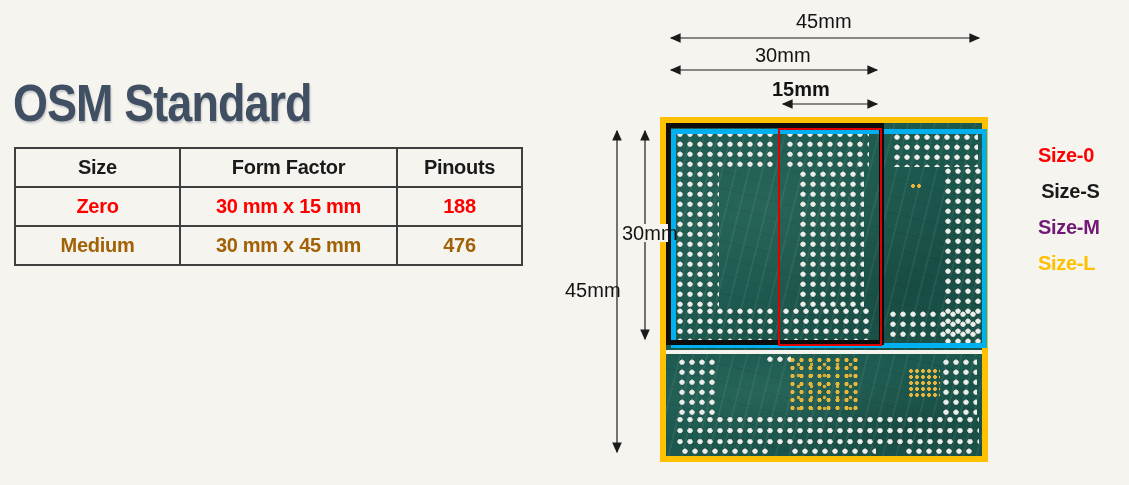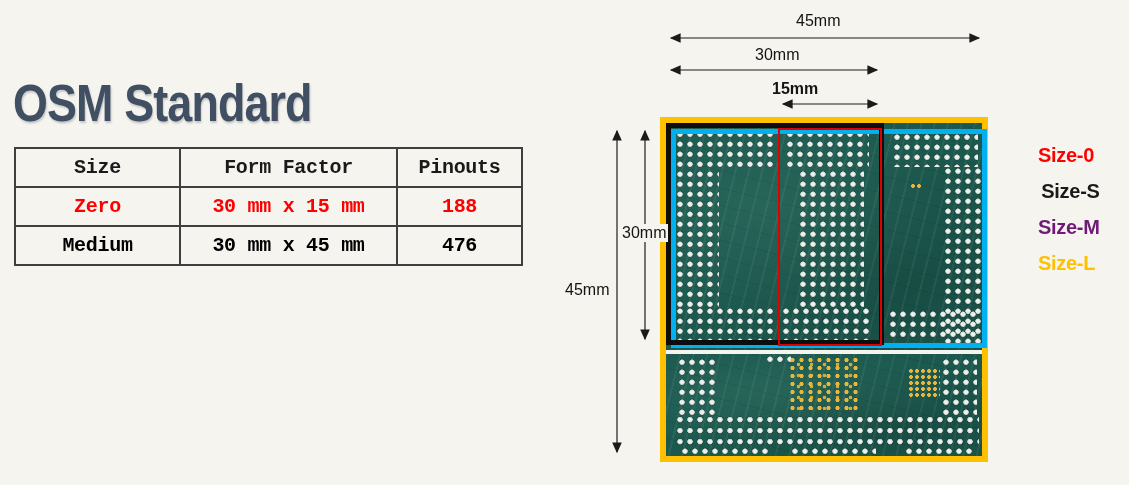--- a/index.html
+++ b/index.html
@@ -15,21 +15,21 @@
     position:absolute;left:13px;top:74px;margin:0;
     font-size:51px;font-weight:bold;letter-spacing:-1px;
     transform:scaleX(.88);transform-origin:left top;
     color:#414F63;text-shadow:1px 2px 2px rgba(110,115,125,.35);
     white-space:nowrap;
   }
 
   
   table.osm{
     position:absolute;left:14px;top:147px;
-    border-collapse:collapse;table-layout:fixed;font-family:Liberation Mono, monospace;
+    border-collapse:collapse;table-layout:fixed;
   }
   table.osm col.c1{width:165px}
   table.osm col.c2{width:217px}
   table.osm col.c3{width:125px}
   table.osm th,table.osm td{
     border:2px solid #3F3F3F;text-align:center;vertical-align:middle;
     font-size:20px;font-weight:bold;padding:0;
     height:37px;letter-spacing:-.3px;
   }
   table.osm thead th{color:#1A1A1A;}
@@ -67,21 +67,21 @@
     background-size:6px 6px;
   }
   .outline{box-sizing:border-box;background:transparent;}
   .outline.size-m{left:5px;top:6px;width:316px;height:219px;border:5px solid #00B0F0;z-index:3;}
   .outline.size-s{left:0;top:0;width:218px;height:222px;border:5px solid #0D0D0D;z-index:4;}
   .outline.size-0{left:112px;top:5px;width:104px;height:218px;border:2px solid #E00000;z-index:5;}
 
   
   svg.arrows{position:absolute;left:0;top:0;width:1129px;height:485px;pointer-events:none;z-index:6;}
   .dim-label{
-    position:absolute;font-size:16px;color:#141414;text-align:center;
+    position:absolute;font-size:20px;color:#141414;text-align:center;
     white-space:nowrap;z-index:7;line-height:18px;
   }
   .dim-label.occlude{background:#F6F4EF;padding:0 2px;}
 
   
   .legend{position:absolute;left:1038px;top:144px;z-index:7;}
   .legend-item{
     font-size:20px;font-weight:bold;line-height:22px;margin-bottom:14px;
     letter-spacing:-.3px;white-space:nowrap;
   }
@@ -105,21 +105,21 @@
         <th>Form Factor</th>
         <th>Pinouts</th>
       </tr>
     </thead>
     <tbody>
       <tr style="color: rgb(255, 0, 0); border-radius: 14px;">
         <td>Zero</td>
         <td>30 mm x 15 mm</td>
         <td>188</td>
       </tr>
-      <tr style="color: #000000; margin-top: 28px;">
+      <tr style="color: #a16207; margin-top: 28px;">
         <td>Medium</td>
         <td>30 mm x 45 mm</td>
         <td>476</td>
       </tr>
     </tbody>
   </table>
 
   <div class="pcb">
     <div class="teal teal-top"></div>
     <div class="teal teal-bottom"></div>

